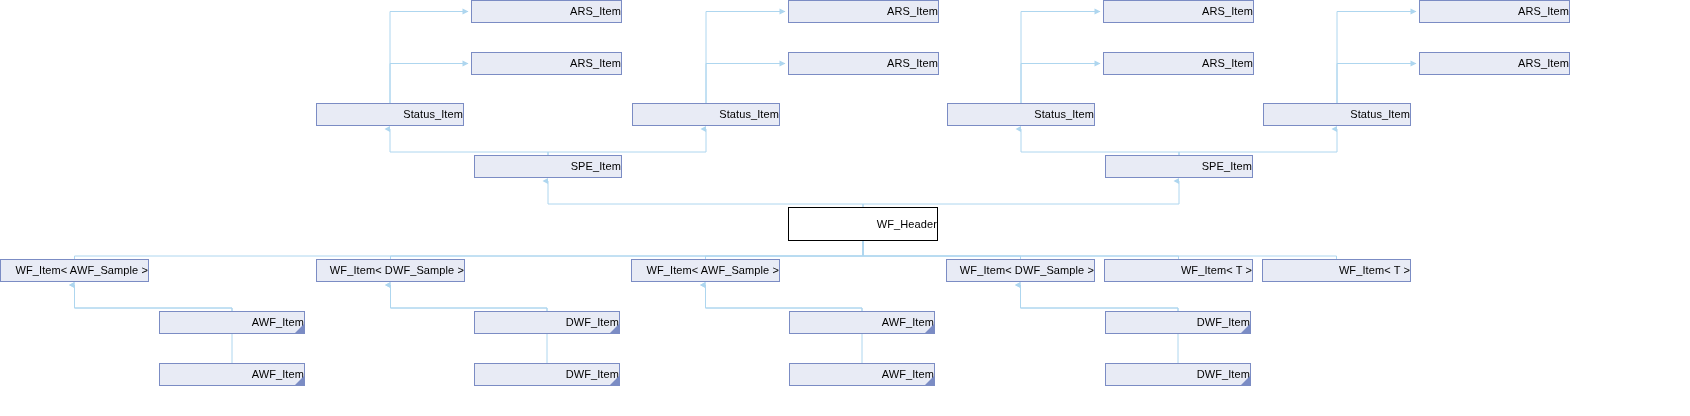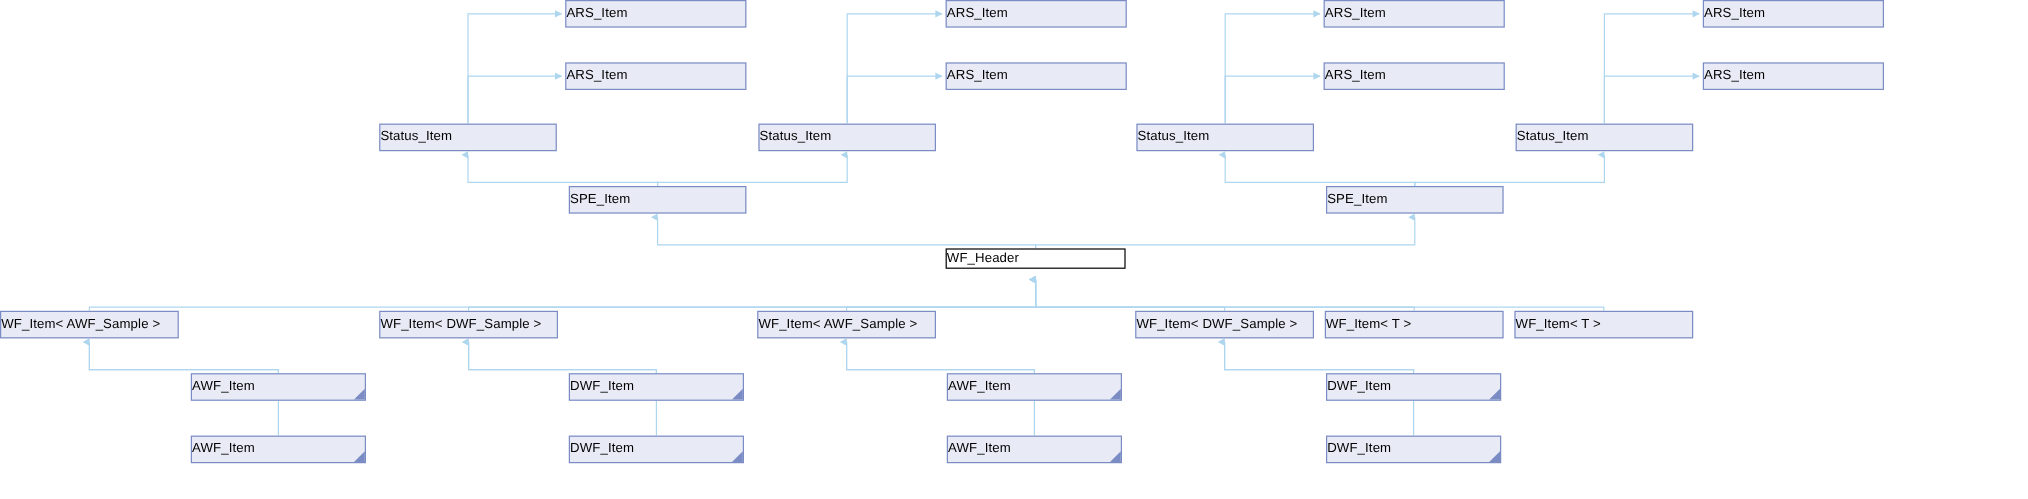--- a/index.html
+++ b/index.html
@@ -28,21 +28,21 @@
   .node {
     position: absolute;
     box-sizing: border-box;
     background: #e8ebf5;
     border: 1px solid #7b8cc4;
     color: #000000;
     font-size: 11px;
     line-height: 1;
     display: flex;
     align-items: center;
-    justify-content: flex-start;
+    justify-content: flex-end;
     white-space: nowrap;
     letter-spacing: 0.1px;
     cursor: pointer;
   }
   .node.current {
     border: 1px solid #000000;
     background: #ffffff;
     font-weight: normal;
   }
   
@@ -138,21 +138,21 @@
       </div>
       <div class="node" style="left: 1263px; top: 103px; width: 148px; height: 23px;">
         <span class="node-label">Status_Item</span>
       </div>
       <div class="node" style="left: 474px; top: 155px; width: 148px; height: 23px;">
         <span class="node-label">SPE_Item</span>
       </div>
       <div class="node" style="left: 1105px; top: 155px; width: 148px; height: 23px;">
         <span class="node-label">SPE_Item</span>
       </div>
-      <div class="node current" style="left: 788px; top: 207px; width: 150px; height: 17px;">
+      <div class="node current" style="left: 788px; top: 207px; width: 150px; height: 34px;">
         <span class="node-label">WF_Header</span>
       </div>
       <div class="node" style="left: 0px; top: 259px; width: 149px; height: 23px;">
         <span class="node-label">WF_Item&lt; AWF_Sample &gt;</span>
       </div>
       <div class="node" style="left: 316px; top: 259px; width: 149px; height: 23px;">
         <span class="node-label">WF_Item&lt; DWF_Sample &gt;</span>
       </div>
       <div class="node" style="left: 631px; top: 259px; width: 149px; height: 23px;">
         <span class="node-label">WF_Item&lt; AWF_Sample &gt;</span>

